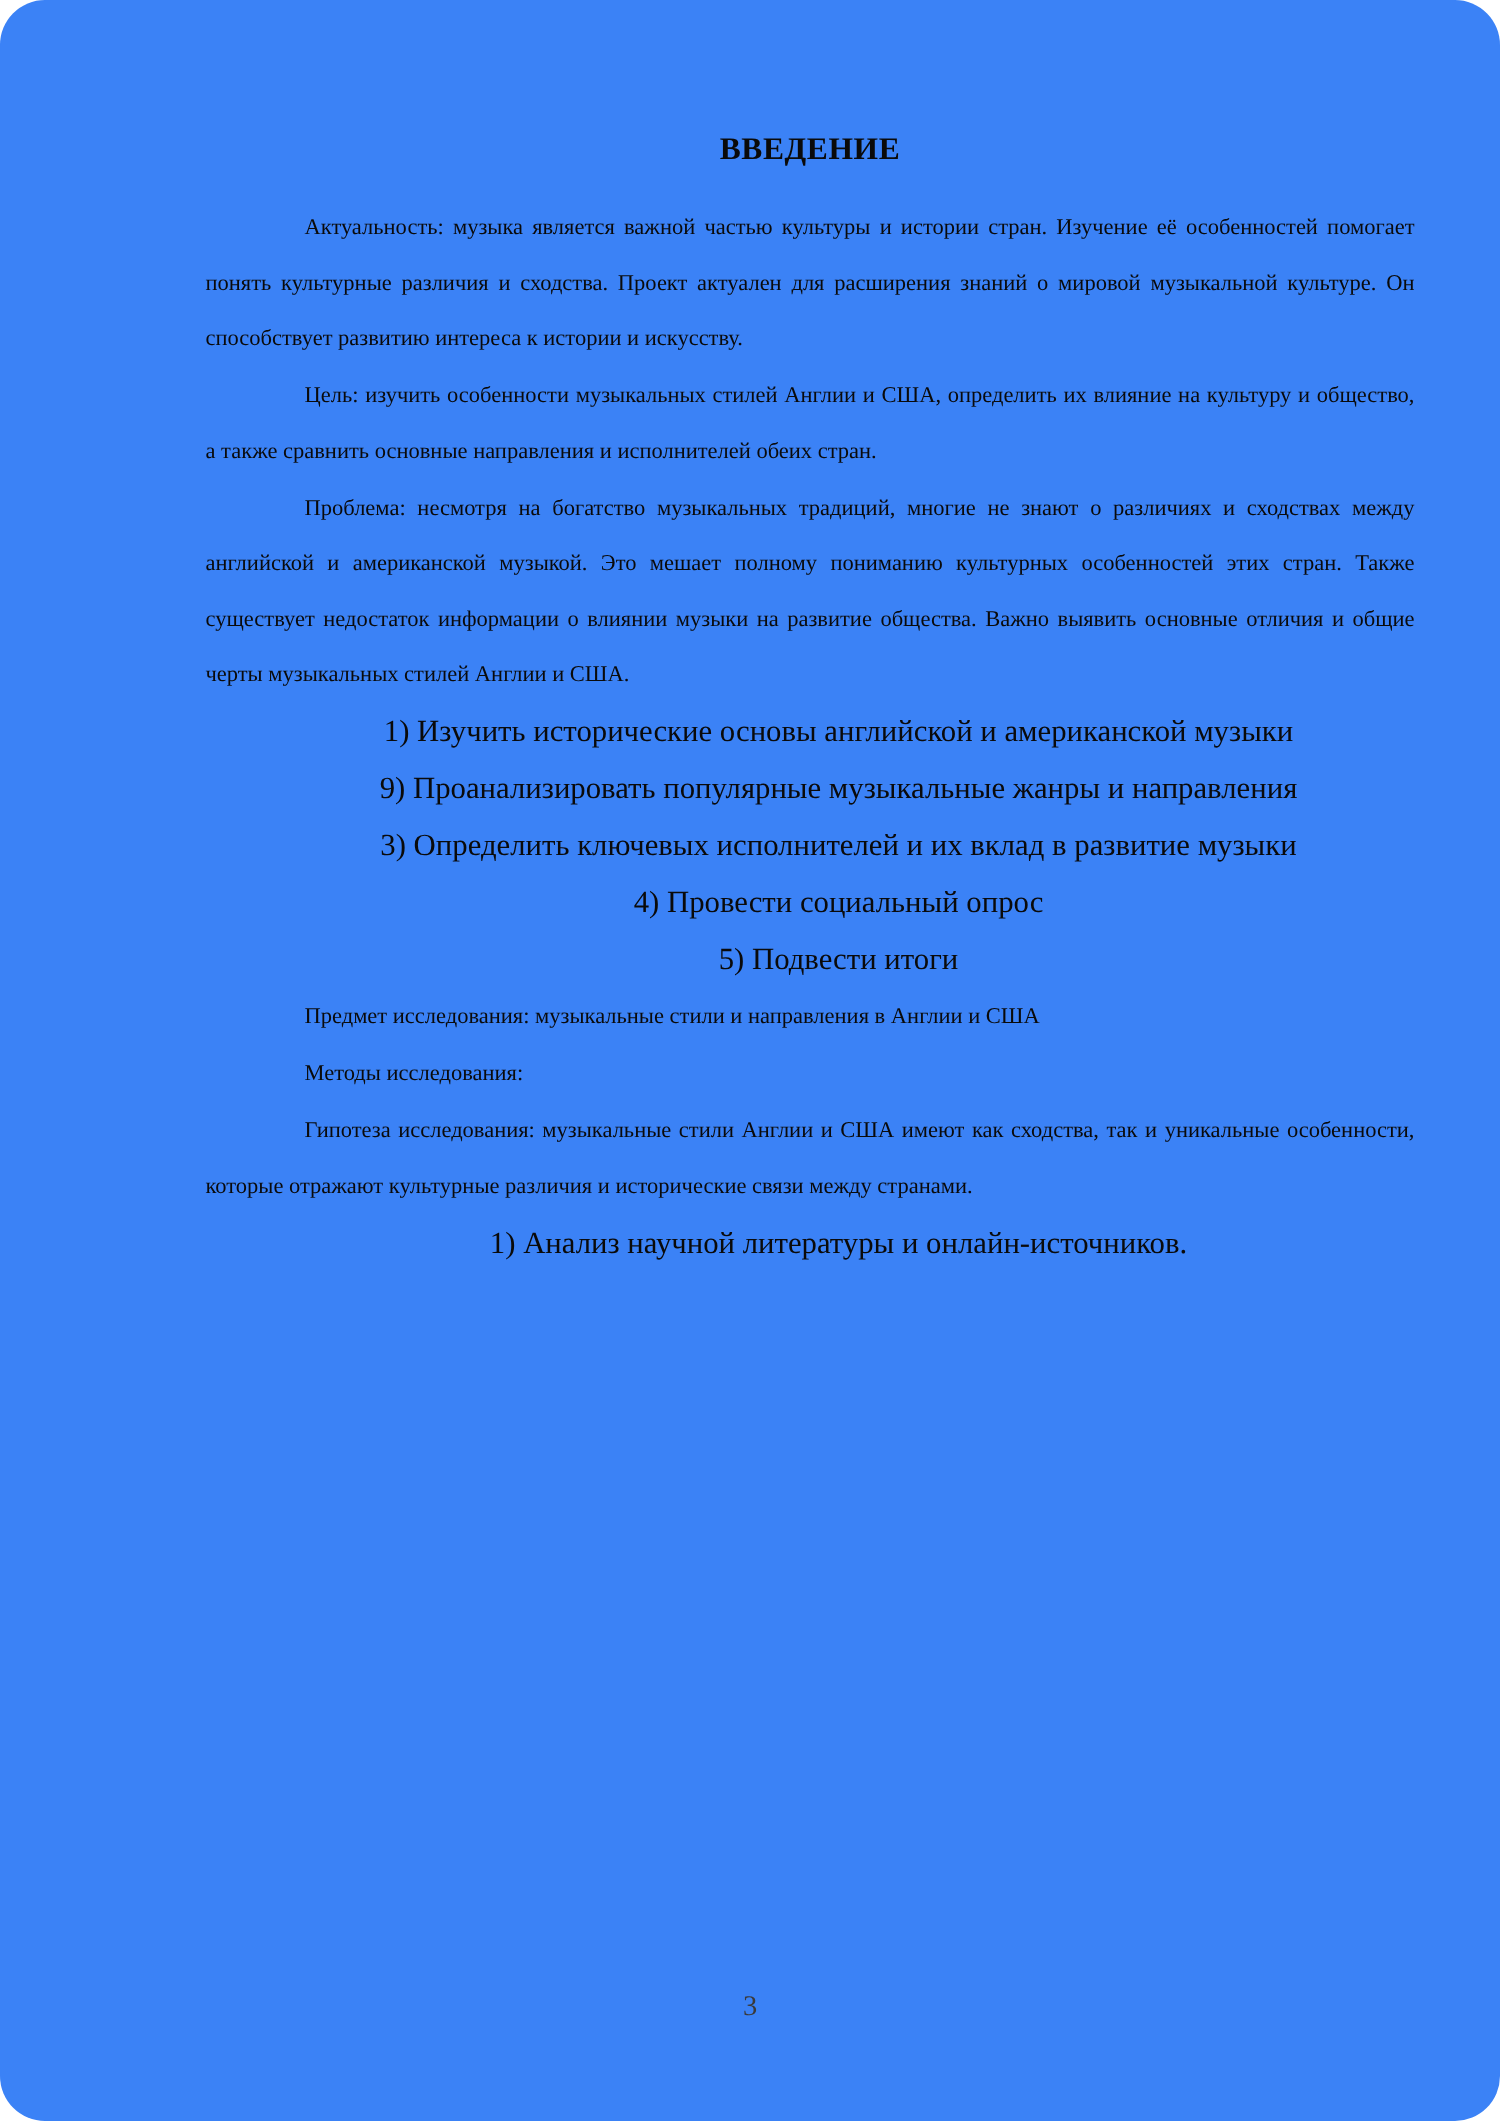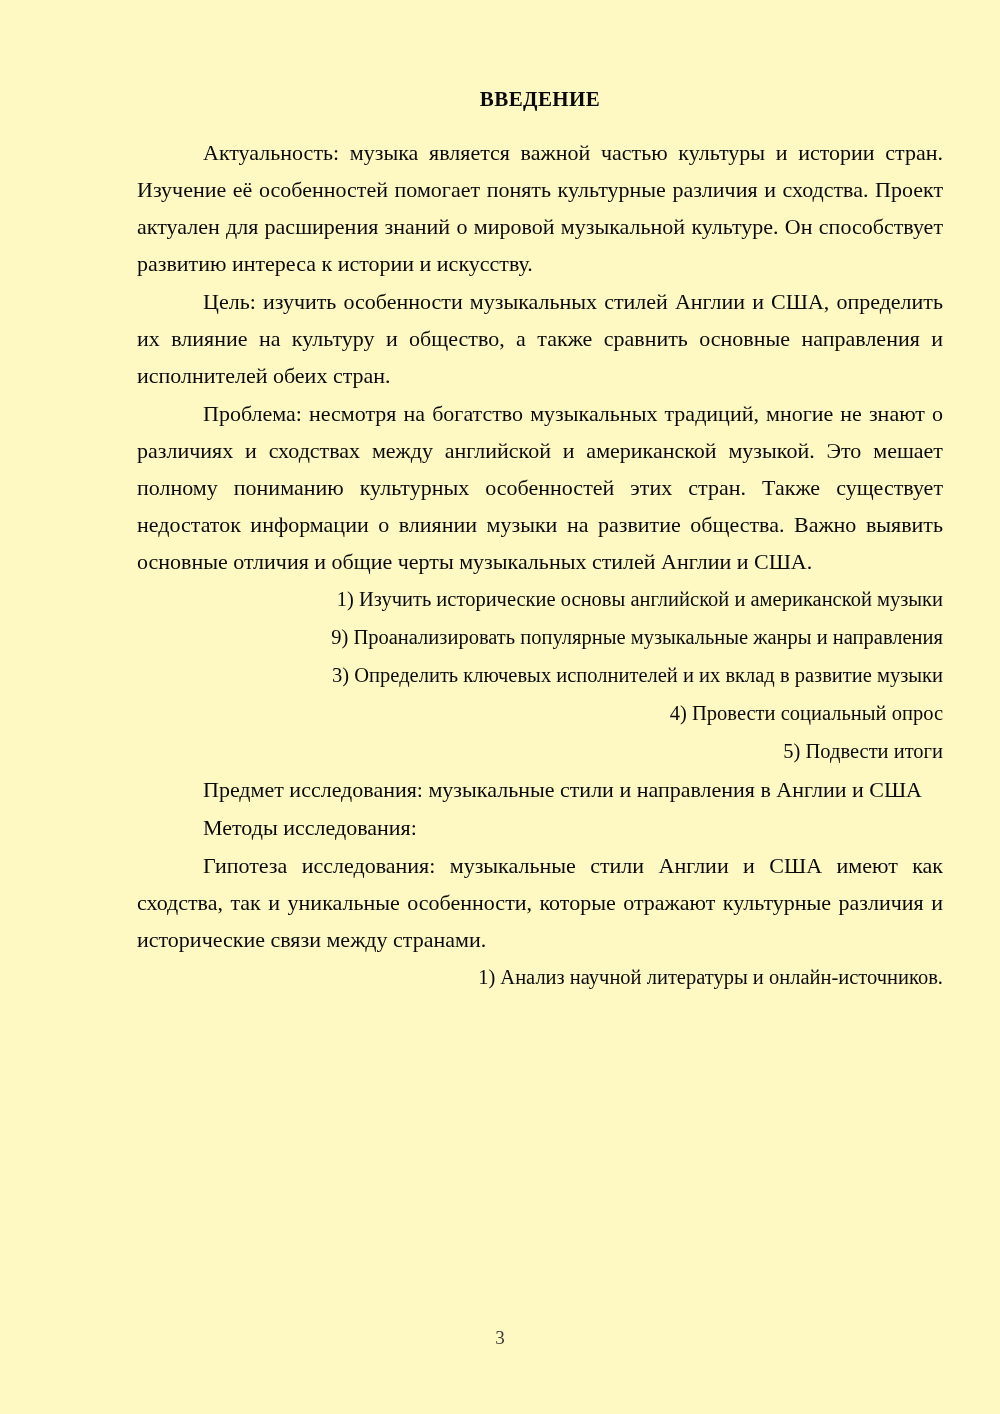--- a/index.html
+++ b/index.html
@@ -14,49 +14,50 @@
     font-family: "Liberation Serif", "DejaVu Serif", serif;
     color: #0a0a0a;
     overflow: hidden;
   }
   .page {
     position: absolute;
     left: 0;
     top: 0;
     width: 1000px;
     height: 1414px;
-    background: #fef9c3;
+    background: #3b82f6;
+    border-radius: 30px;
   }
   .content {
     position: absolute;
     left: 137px;
     top: 86px;
     width: 806px;
   }
   .doc-title {
     font-size: 21px;
     font-weight: bold;
     text-align: center;
     letter-spacing: 0.4px;
     margin: 0 0 21px 0;
     line-height: 1.3;
   }
   .para {
-    font-size: 22px;
+    font-size: 15px;
     line-height: 37px;
     text-align: justify;
     text-align-last: left;
     text-indent: 66px;
     margin: 0 0 1px 0;
     hyphens: none;
   }
   .list-item {
     font-size: 20.5px;
     line-height: 37px;
-    text-align: right;
+    text-align: center;
     text-indent: 0;
     margin: 0 0 1px 0;
     padding-left: 38px;
   }
   .page-number {
     position: absolute;
     left: 0;
     top: 1327px;
     width: 1000px;
     text-align: center;

